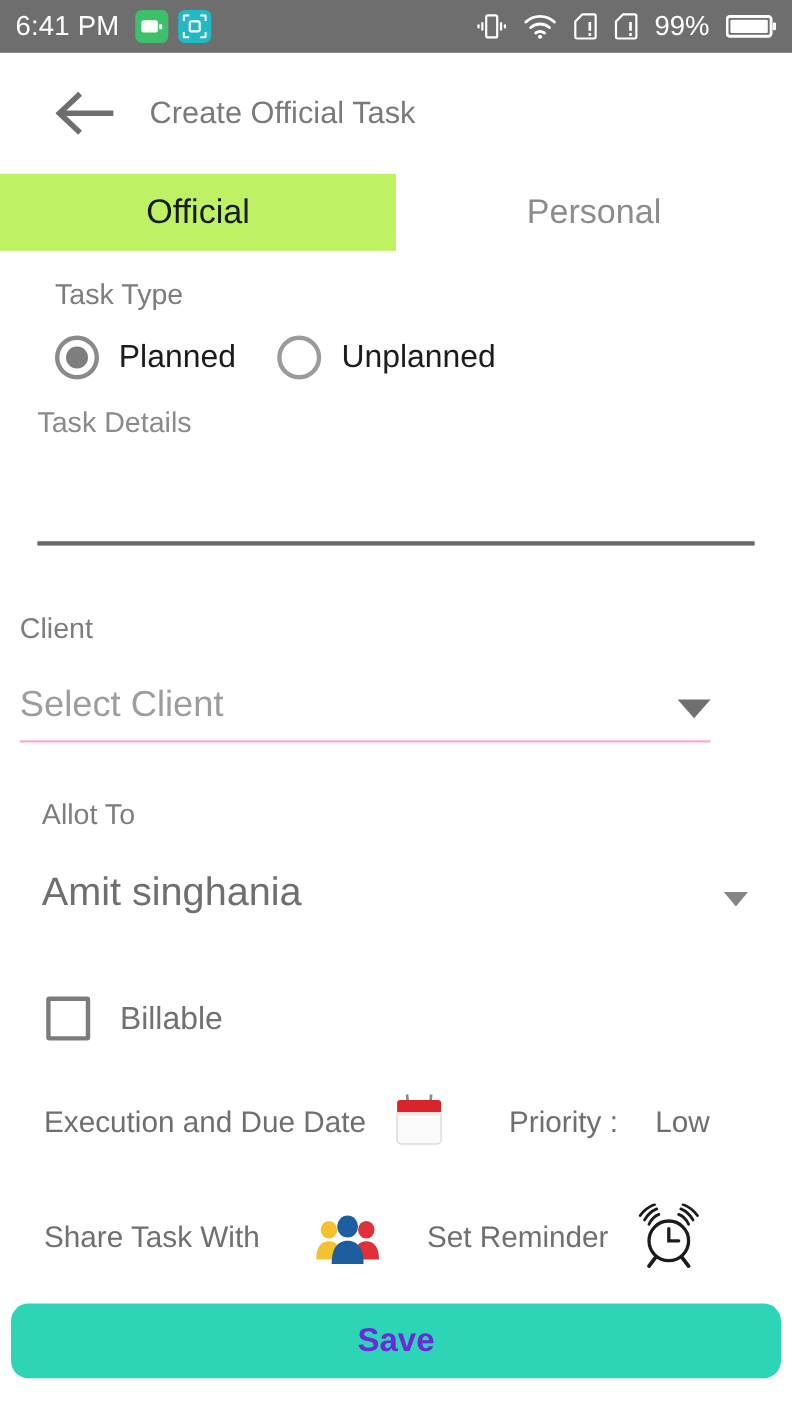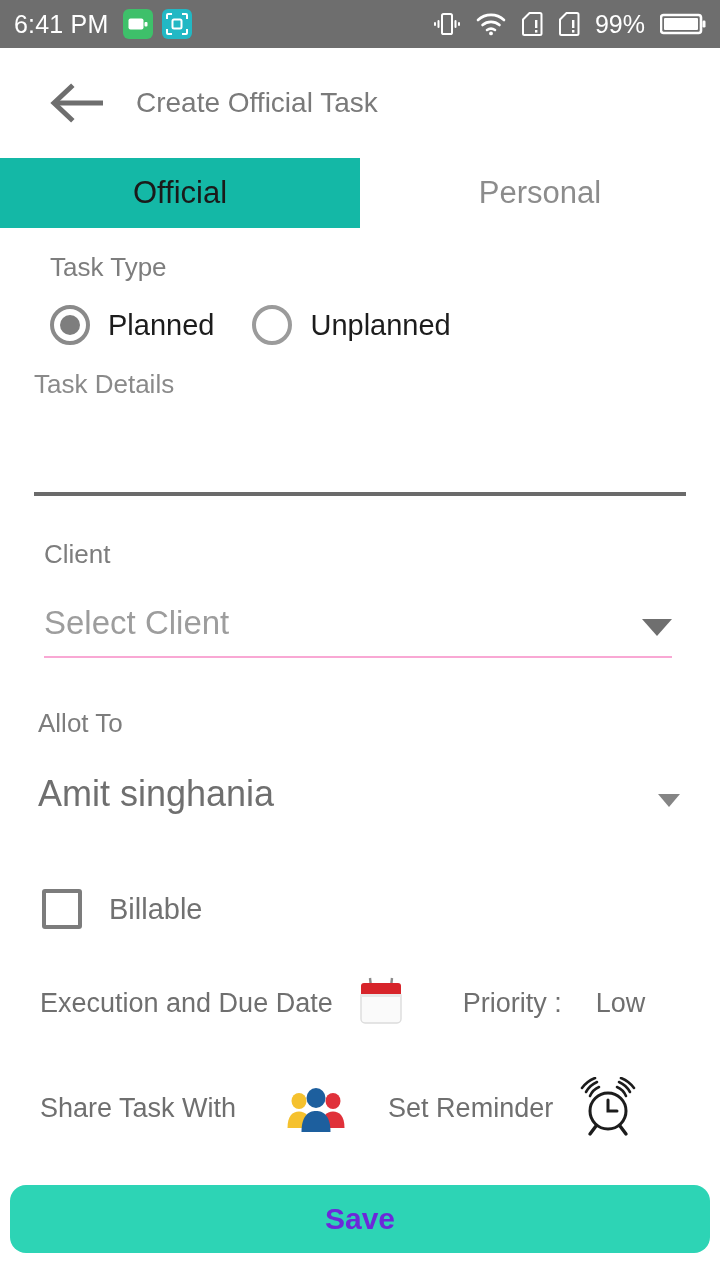--- a/index.html
+++ b/index.html
@@ -43,21 +43,21 @@
 
   
   .tabs{
     position:absolute; top:158px; left:0; width:720px; height:70px;
     display:flex;
   }
   .tab{
     flex:1; display:flex; align-items:center; justify-content:center;
     font-size:31px; cursor:pointer;
   }
-  .tab.active{ background:#14b8a6; color:#1a1a1a; }
+  .tab.active{ background:#bef264; color:#1a1a1a; }
   .tab.inactive{ background:#ffffff; color:#8c8c8c; }
 
   
   .body{ position:absolute; top:228px; left:0; width:720px; }
 
   .label-sm{ font-size:26px; color:#7d7d7d; font-weight:400; }
 
   
   .sec-tasktype{ padding:24px 0 0 50px; }
   .radio-row{ display:flex; align-items:center; margin-top:22px; }
@@ -77,21 +77,21 @@
   .sec-details{ margin-top:24px; padding-left:34px; padding-right:34px; }
   .sec-details .label-sm{ color:#8a8a8a; }
   .td-input{
     display:block; width:652px; height:56px; margin-top:40px;
     border:none; border-bottom:4px solid #6a6a6a; outline:none;
     background:transparent; font-size:28px; color:#303030;
     font-family:"Liberation Sans", sans-serif;
   }
 
   
-  .sec-client{ margin-top:43px; padding-left:44px; padding-right:55px; }
+  .sec-client{ margin-top:60px; padding-left:18px; padding-right:55px; }
   .field-line{
     position:relative; margin-top:34px;
     border-bottom:2px solid #f9a8d4; width:628px; padding-bottom:14px;
   }
   .field-line.noline{ border-bottom:none; }
   .field-val{ font-size:33px; color:#9d9d9d; }
   .field-val.filled{ color:#6f6f6f; font-size:36px; }
   .caret{
     position:absolute; right:0; bottom:20px;
     width:0; height:0; border-left:15px solid transparent;

